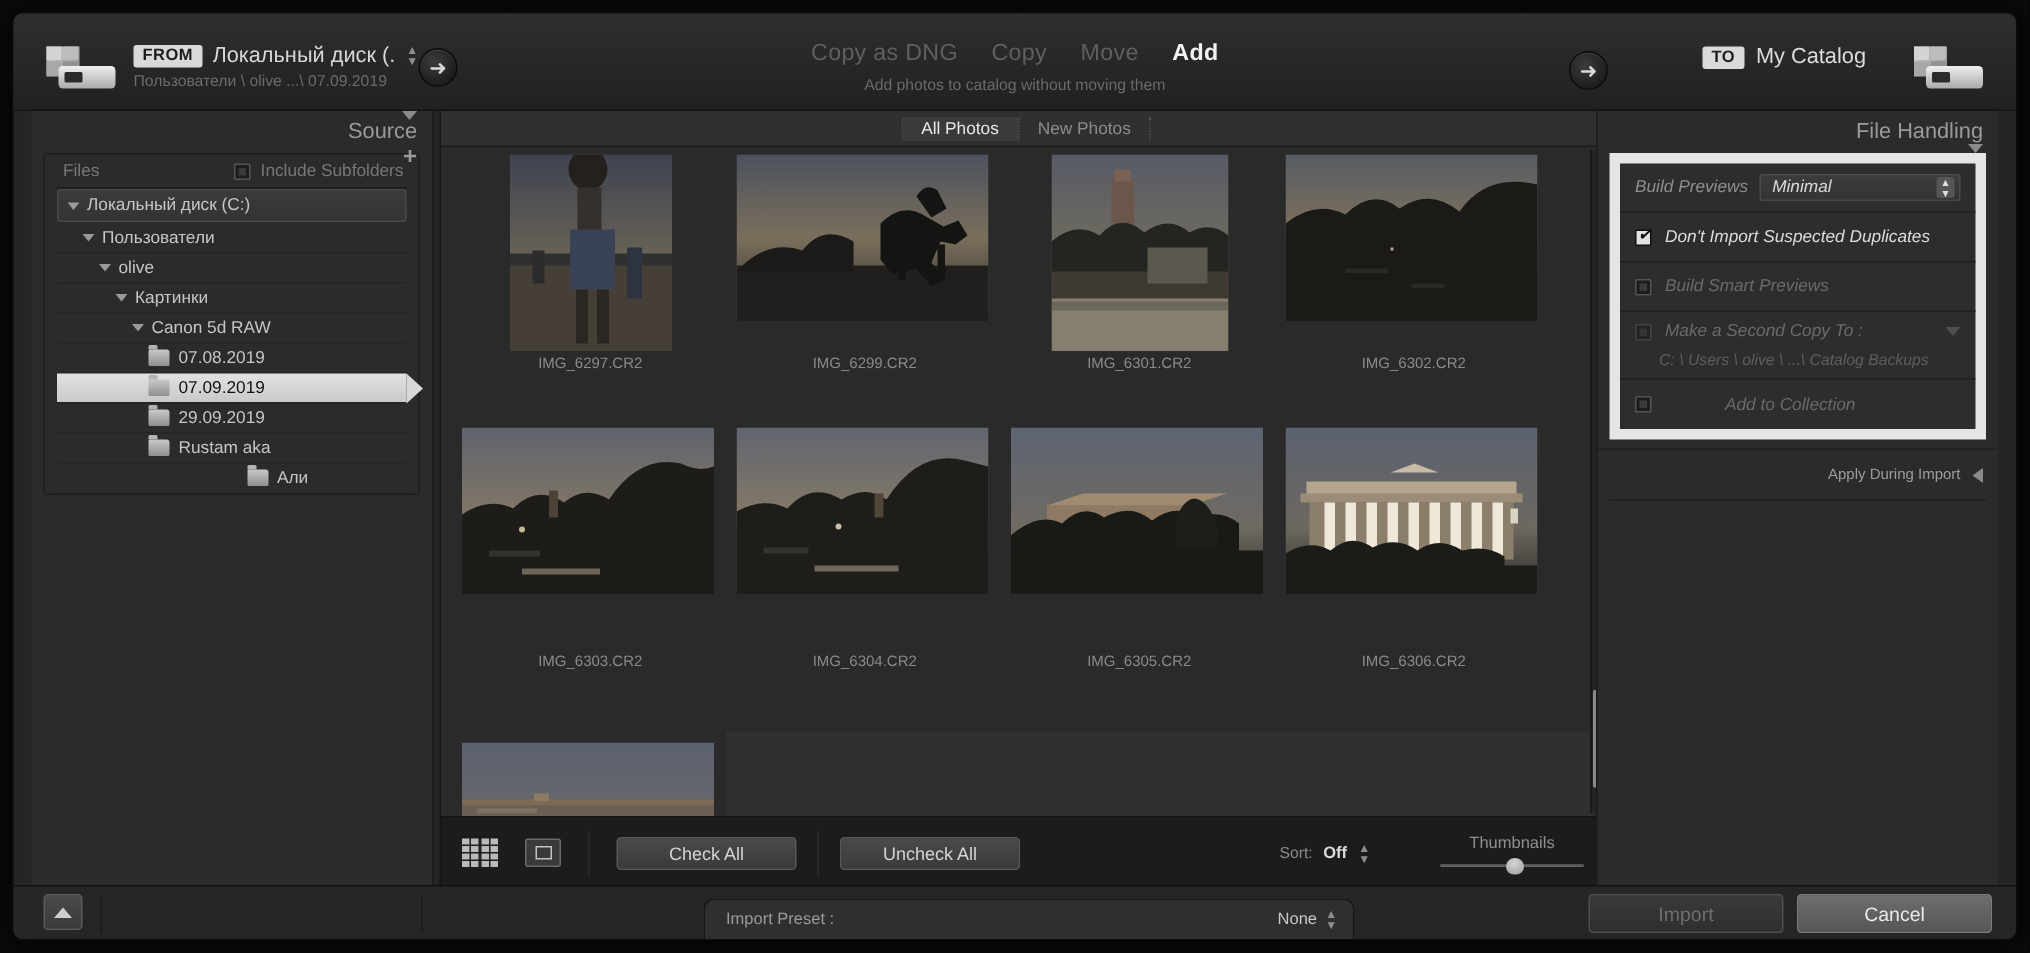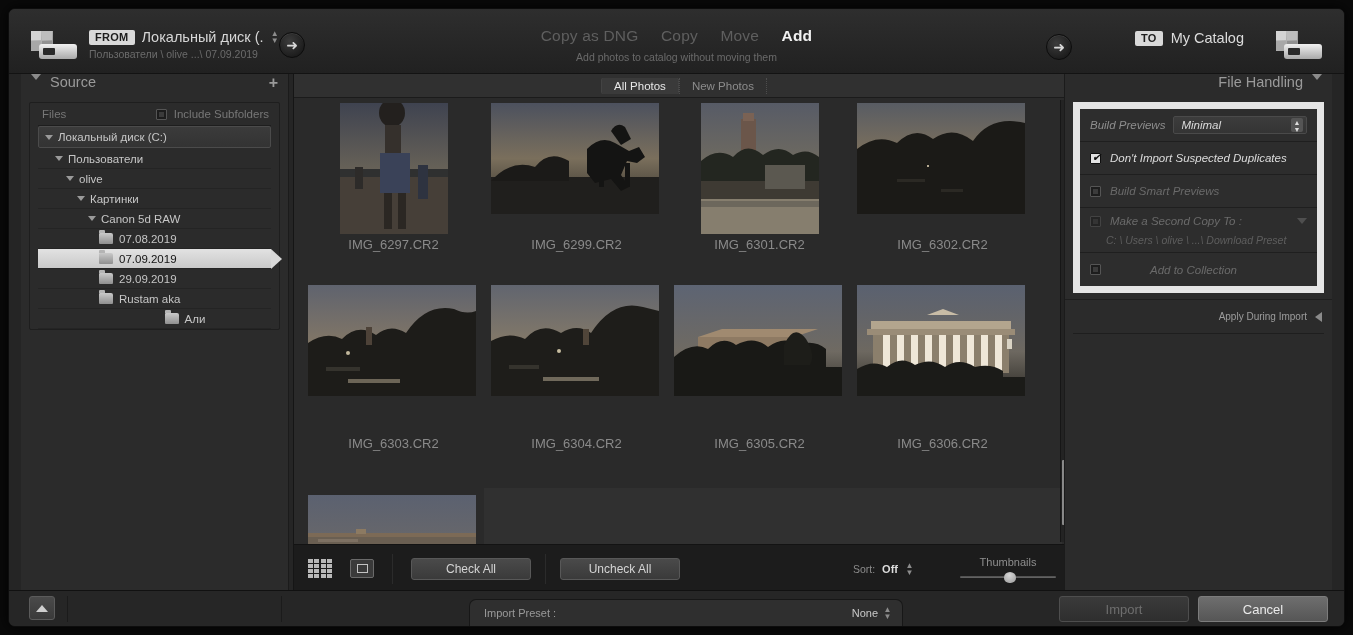--- a/index.html
+++ b/index.html
@@ -102,23 +102,23 @@
     background:#2b2b2b;
     border-right:1px solid #1b1b1b;
   }
   .panel-right {
     position:absolute; right:12px; top:65px;
     width: 268px; height: 518px;
     background:#2b2b2b;
     border-left:1px solid #1b1b1b;
   }
   .panel-head {
-    height:28px; display:flex; align-items:flex-start;
+    height:28px; display:flex; align-items:flex-end;
     padding: 0 10px;
-    color:#9a9a9a; font-size:14.5px;
+    color:#9a9a9a; font-size:14.5px;flex-direction:column;
   }
   .panel-head.right { justify-content:flex-end; }
   .tri {
     width:0;height:0;border-left:5px solid transparent;border-right:5px solid transparent;
     border-top:6px solid #8b8b8b; display:inline-block;
   }
   .tri-left {
     width:0;height:0;border-top:5px solid transparent;border-bottom:5px solid transparent;
     border-right:7px solid #8b8b8b; display:inline-block;
   }
@@ -244,21 +244,21 @@
     background:#303030;
   }
   .cell { position:absolute; }
   .thumb {
     position:absolute;
     background:#3a3a3a;
     overflow:hidden;
   }
   .cap {
     position:absolute; width:100%; text-align:center;
-    color:#8a8a8a; font-size:13px;
+    color:#8a8a8a; font-size:10px;
   }
   .vscroll {
     position:absolute; right:3px; top:2px; width:11px; bottom:2px;
     background:#232323; border-left:1px solid #161616;
   }
   .vthumb {
     position:absolute; left:1px; width:9px;
     background:linear-gradient(90deg,#8c8c8c,#6e6e6e);
     border-radius:1px;
   }
@@ -769,21 +769,21 @@
           <span class="cbx inner" style="margin-right:9px;"></span>
           <span>Build Smart Previews</span>
         </div>
 
         <div style="border-bottom:1px solid #1f1f1f;">
           <div class="rp-row dim" style="border-bottom:none; height:26px;">
             <span class="cbx inner" style="margin-right:9px; opacity:.55;"></span>
             <span>Make a Second Copy To :</span>
             <span class="tri" style="margin-left:auto; border-top-color:#4f4f4f;"></span>
           </div>
-          <div class="rp-sub">C: \ Users \ olive \ ...\ Download Preset</div>
+          <div class="rp-sub">C: \ Users \ olive \ ...\ Catalog Backups</div>
         </div>
 
         <div class="rp-row dim">
           <span class="cbx inner" style="margin-right:9px;"></span>
           <span>Add to Collection</span>
         </div>
       </div>
 
       <div class="apply-head">
         <span>Apply During Import</span>

